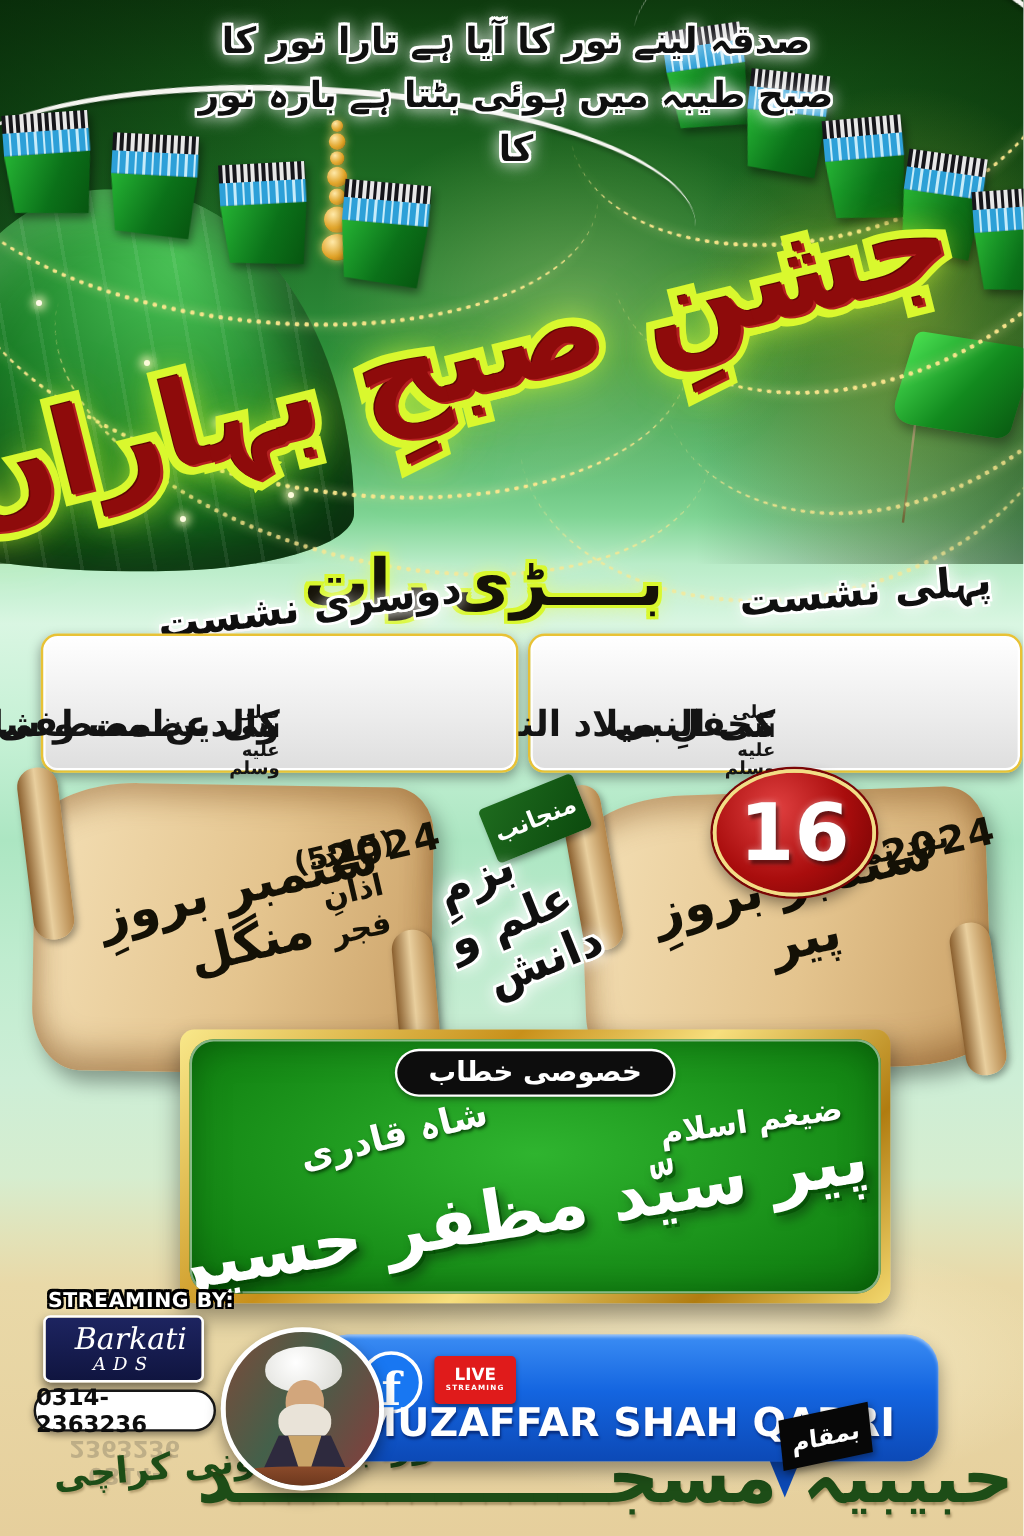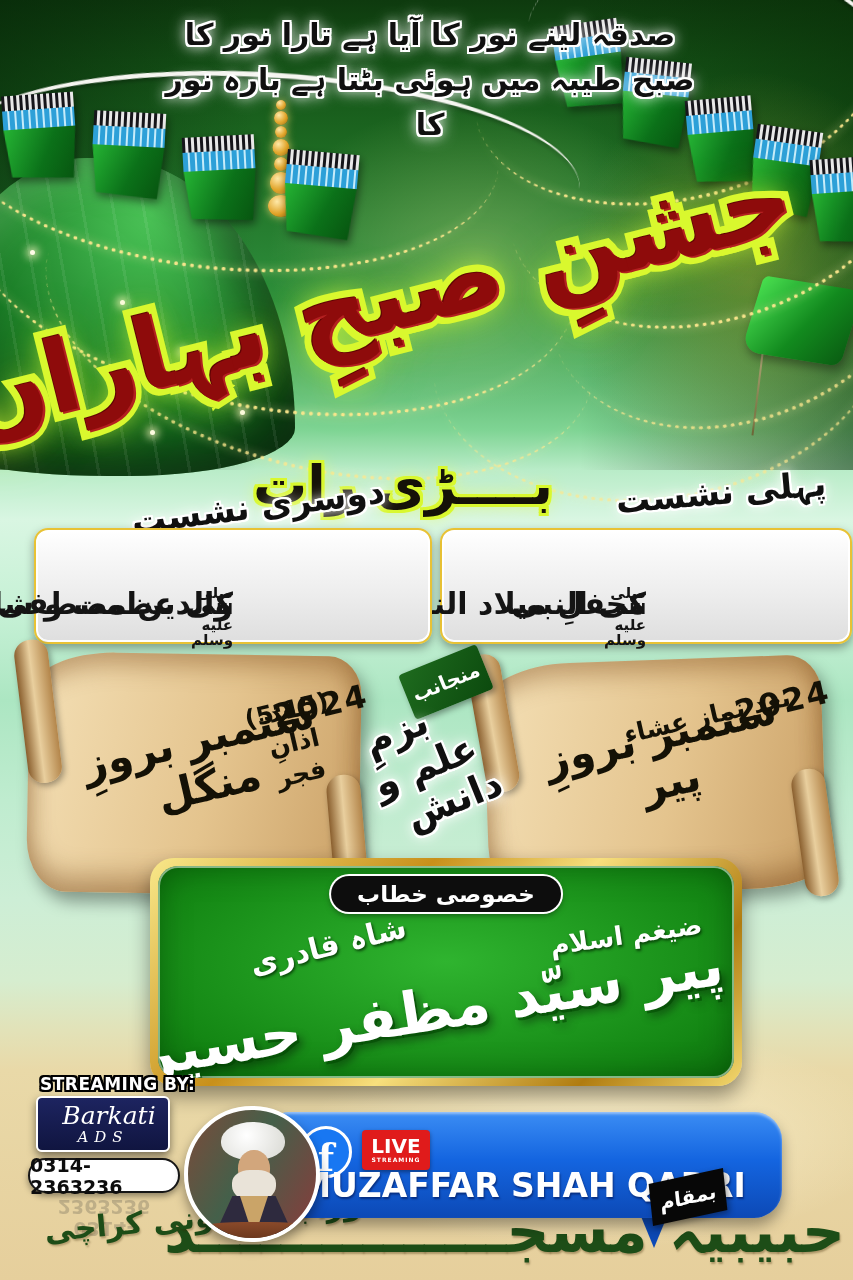--- a/index.html
+++ b/index.html
@@ -102,21 +102,21 @@
   .scroll-text .tm{font-size:25px;display:block;line-height:1.3;}
 
   
   .org-tag{left:404px;top:658px;width:84px;height:48px;transform:rotate(-22deg);
     background:linear-gradient(135deg,#1e6b1e,#0c4a0e);border-radius:4px;box-shadow:2px 3px 6px rgba(0,0,0,.4);
     display:flex;align-items:center;justify-content:center;color:#fff;font-size:20px;font-weight:bold;}
   .org-name{left:330px;top:702px;width:190px;transform:rotate(-22deg);text-align:center;
     font-size:38px;font-weight:bold;line-height:1.12;}
 
   
-  .panel-outer{left:150px;top:858px;width:592px;height:228px;border-radius:24px;padding:8px;
+  .panel-outer{left:150px;top:858px;width:592px;height:228px;border-radius:12px;padding:8px;
     background:linear-gradient(135deg,#f9e88a,#c8901a 35%,#f7df7d 55%,#b07c10 80%,#f3d86e);
     box-shadow:0 10px 20px rgba(0,0,0,.4);}
   .panel-inner{position:relative!important;width:100%;height:100%;border-radius:20px;
     background:radial-gradient(ellipse at 50% 45%,#2fb42f,#148714 75%,#0c6e0c);
     box-shadow:inset 0 0 0 2px rgba(255,255,255,.5), inset 0 0 30px rgba(0,60,0,.5);overflow:hidden;}
   .khitab-pill{left:50%;top:10px;transform:translateX(-50%);padding:5px 26px;background:#0d0d0d;border-radius:22px;
     box-shadow:0 0 0 2px #fff,0 3px 6px rgba(0,0,0,.5);color:#fff;font-size:23px;font-weight:bold;white-space:nowrap;}
   .zaigham{left:368px;top:54px;width:200px;text-align:center;transform:rotate(-8deg);
     color:#fff;font-size:26px;font-weight:bold;text-shadow:1px 2px 3px rgba(0,40,0,.8);white-space:nowrap;}
   .shah{left:70px;top:62px;width:200px;text-align:center;transform:rotate(-14deg);
@@ -151,21 +151,21 @@
 
   
   .live-bar{left:262px;top:1112px;width:520px;height:106px;border-radius:28px;
     background:linear-gradient(180deg,#3b8df4,#1465e0 45%,#0c49b6);
     box-shadow:0 8px 14px rgba(0,0,0,.35), inset 0 2px 3px rgba(255,255,255,.5);z-index:4;}
   .fb-circle{left:38px;top:14px;width:52px;height:52px;border-radius:50%;background:#1877f2;border:3px solid #fff;
     display:flex;align-items:flex-end;justify-content:center;overflow:hidden;}
   .fb-f{position:relative!important;color:#fff;font-family:"DejaVu Serif",serif;font-weight:bold;font-size:38px;line-height:.9;}
   .live-badge{left:100px;top:18px;width:68px;height:40px;background:#e01b1b;border-radius:4px;
     display:flex;flex-direction:column;align-items:center;justify-content:center;color:#fff;box-shadow:0 2px 4px rgba(0,0,0,.4);}
-  .live-word{position:relative!important;font-size:20px;font-weight:bold;line-height:1;}
+  .live-word{position:relative!important;font-size:14px;font-weight:bold;line-height:1;}
   .stream-word{position:relative!important;font-size:6px;font-weight:bold;letter-spacing:1px;line-height:1.4;}
   .allama1{left:168px;top:12px;width:336px;text-align:center;color:#fff;font-size:33px;font-weight:bold;white-space:nowrap;
     text-shadow:1px 2px 2px rgba(0,20,80,.6);}
   .allama2{left:4px;top:54px;width:512px;text-align:center;color:#fff;font-size:33px;font-weight:bold;white-space:nowrap;
     text-shadow:1px 2px 2px rgba(0,20,80,.6);}
   .bar-pointer{left:640px;top:1214px;width:0;height:0;border-left:14px solid transparent;border-right:14px solid transparent;
     border-top:34px solid #0c49b6;z-index:3;}
 
   
   .venue-tag{left:650px;top:1176px;width:76px;height:42px;transform:rotate(-12deg) skewX(-6deg);background:#070707;
@@ -290,20 +290,21 @@
       <span>کی عظمت و شان</span>
     </div>
   </div>
 
   <div class="scroll scr1"></div>
   <div class="scroll-text st1">
     <span class="yr">2024</span>
     <span class="md">ستمبر بروزِ پیر</span>
     <span class="tm">بعد نمازِ عشاء</span>
   </div>
+  <div class="date-badge bdg1">16</div>
 
   <div class="scroll scr2"></div>
   <div class="scroll-text st2">
     <span class="yr">2024</span>
     <span class="md">ستمبر بروزِ منگل</span>
     <span class="tm"><span>بعد اذانِ فجر</span> <span style="position:relative;direction:ltr;display:inline-block;">(5:15)</span></span>
   </div>
 
   <div class="org-tag rtl">منجانب</div>
   <div class="org-name rtl outline-white">

